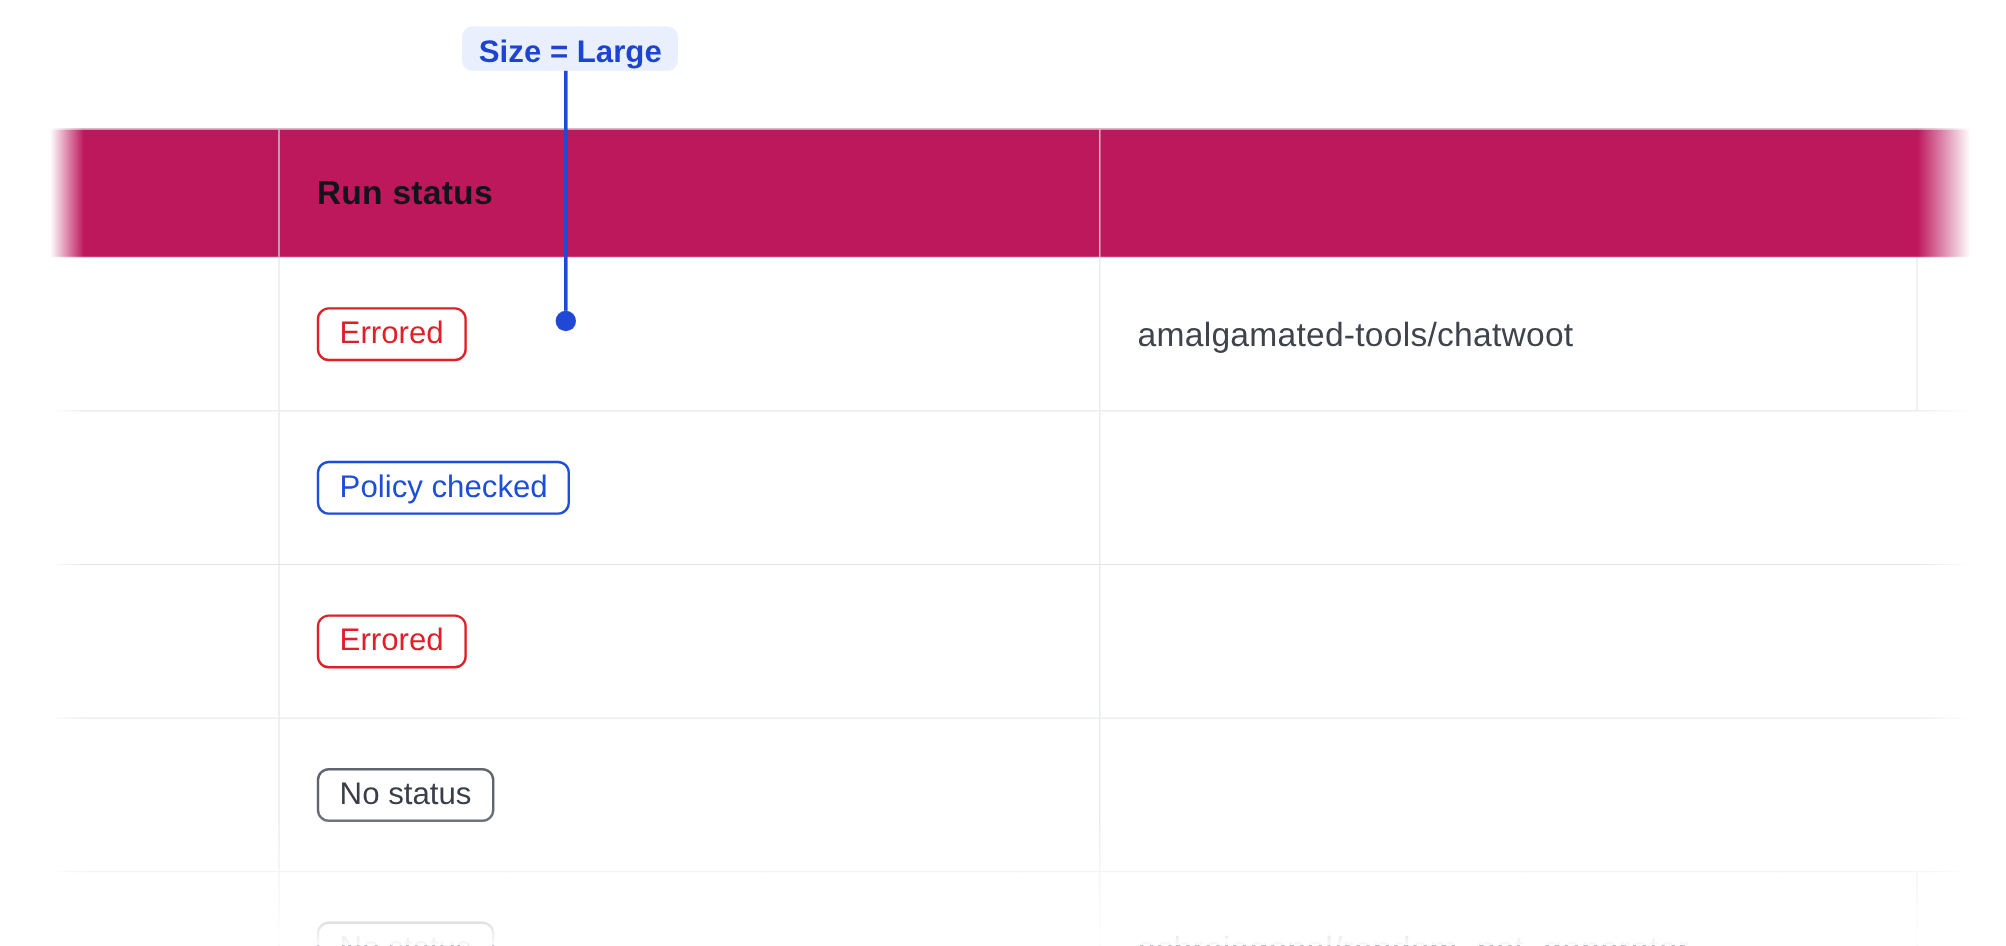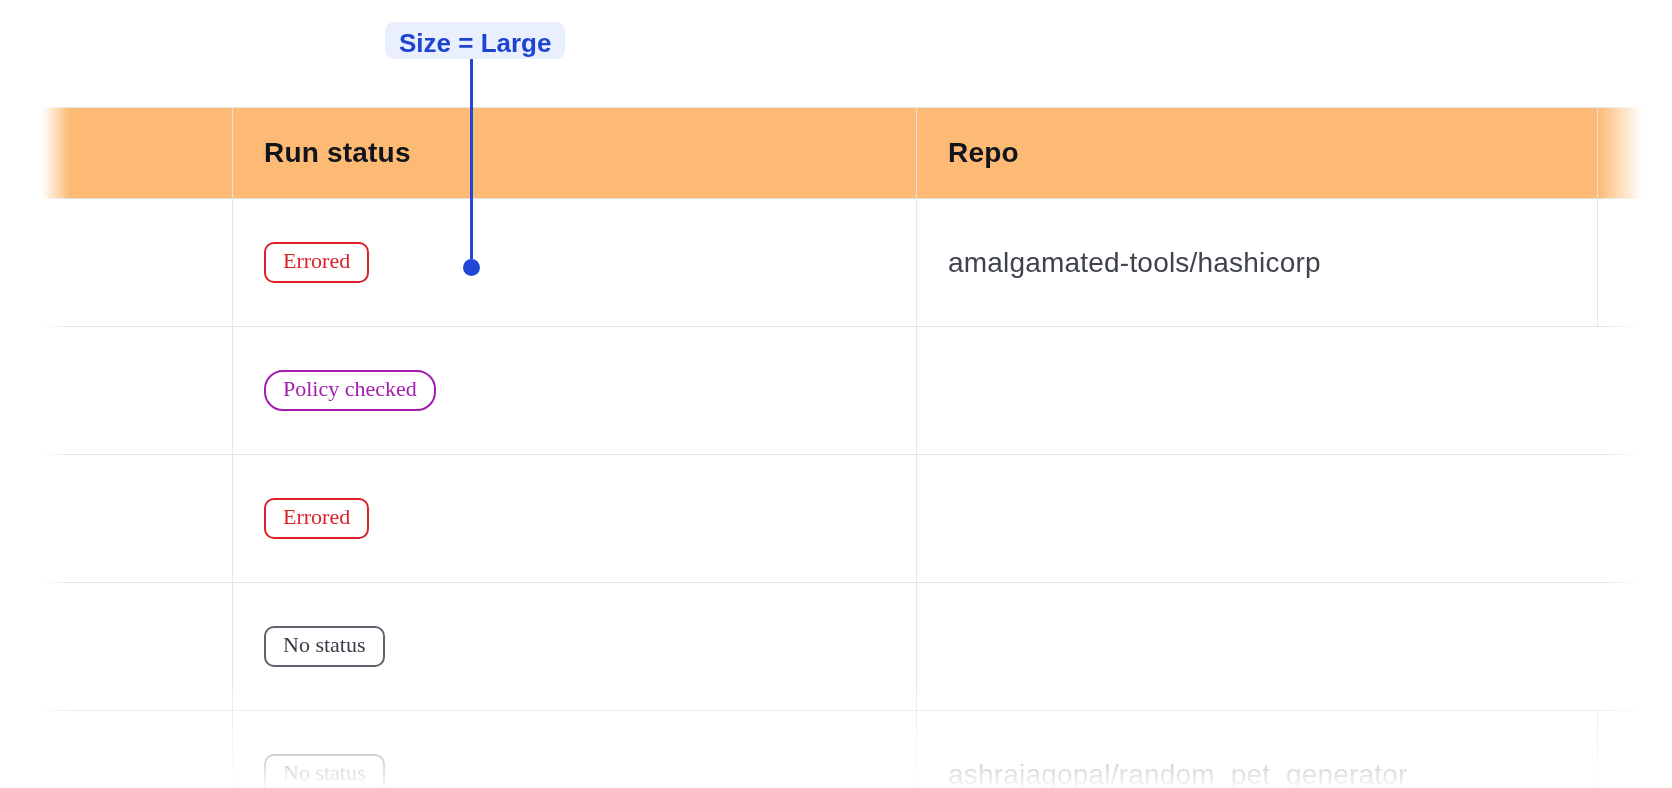--- a/index.html
+++ b/index.html
@@ -13,22 +13,22 @@
 
   
   .tbl {
     position: absolute;
     left: 0; top: 107px;
     width: 1672px;
   }
   .tbl-header {
     display: grid;
     grid-template-columns: 233px 684px 681px 1fr;
-    height: 92px;
-    background: #fdba74;
+    height: 108px;
+    background: #be185d;
     border-top: 1px solid #e2e3e7;
     border-bottom: 1px solid #dbdce1;
     text-align: center;
   }
   .th {
     display: flex;
     align-items: center;
     padding-left: 31px;
     font-size: 28px;
     font-weight: 600;
@@ -51,28 +51,27 @@
     align-items: center;
     padding-left: 31px;
     border-right: 1px solid #e4e5e9;
     overflow: hidden;
   }
   .td.last { border-right: none; }
   .td.spacer { padding-left: 0; }
 
   .badge {
     display: inline-block;
-    font-size: 22px;
+    font-size: 26px;
     font-weight: 500;
     line-height: 1.1;
     padding: 5px 17px 7px 17px;
     border: 2px solid currentColor;
     border-radius: 10px;
     white-space: nowrap;
-    font-family: Liberation Serif, serif;
   }
   .repo {
     font-size: 28px;
     color: #3f434c;
     letter-spacing: 0.2px;
     white-space: nowrap;
   }
 
   
   .callout {
@@ -127,39 +126,38 @@
 <div class="callout">
   <span>Size = Large</span>
 </div>
 <div class="pointer-line"></div>
 <div class="pointer-dot"></div>
 
 <div class="tbl">
   <div class="tbl-header">
     <div class="th"></div>
     <div class="th">Run status</div>
-    <div class="th">Repo</div>
     <div class="th last"></div>
   </div>
   <div id="tbl-body">
   <div class="tr">
     <div class="td spacer"></div>
     <div class="td">
       <span class="badge" style="color: rgb(222, 33, 41);">Errored</span>
     </div>
     <div class="td">
-      <span class="repo">amalgamated-tools/hashicorp</span>
+      <span class="repo">amalgamated-tools/chatwoot</span>
     </div>
     <div class="td spacer last"></div>
   </div>
 
   <div class="tr">
     <div class="td spacer"></div>
     <div class="td">
-      <span class="badge" style="color: #a21caf; border-radius: 19px;">Policy checked</span>
+      <span class="badge" style="color: #1d4ed8;">Policy checked</span>
     </div>
     <div class="td spacer last"></div>
   </div>
 
   <div class="tr">
     <div class="td spacer"></div>
     <div class="td">
       <span class="badge" style="color: rgb(222, 33, 41);">Errored</span>
     </div>
     <div class="td spacer last"></div>

